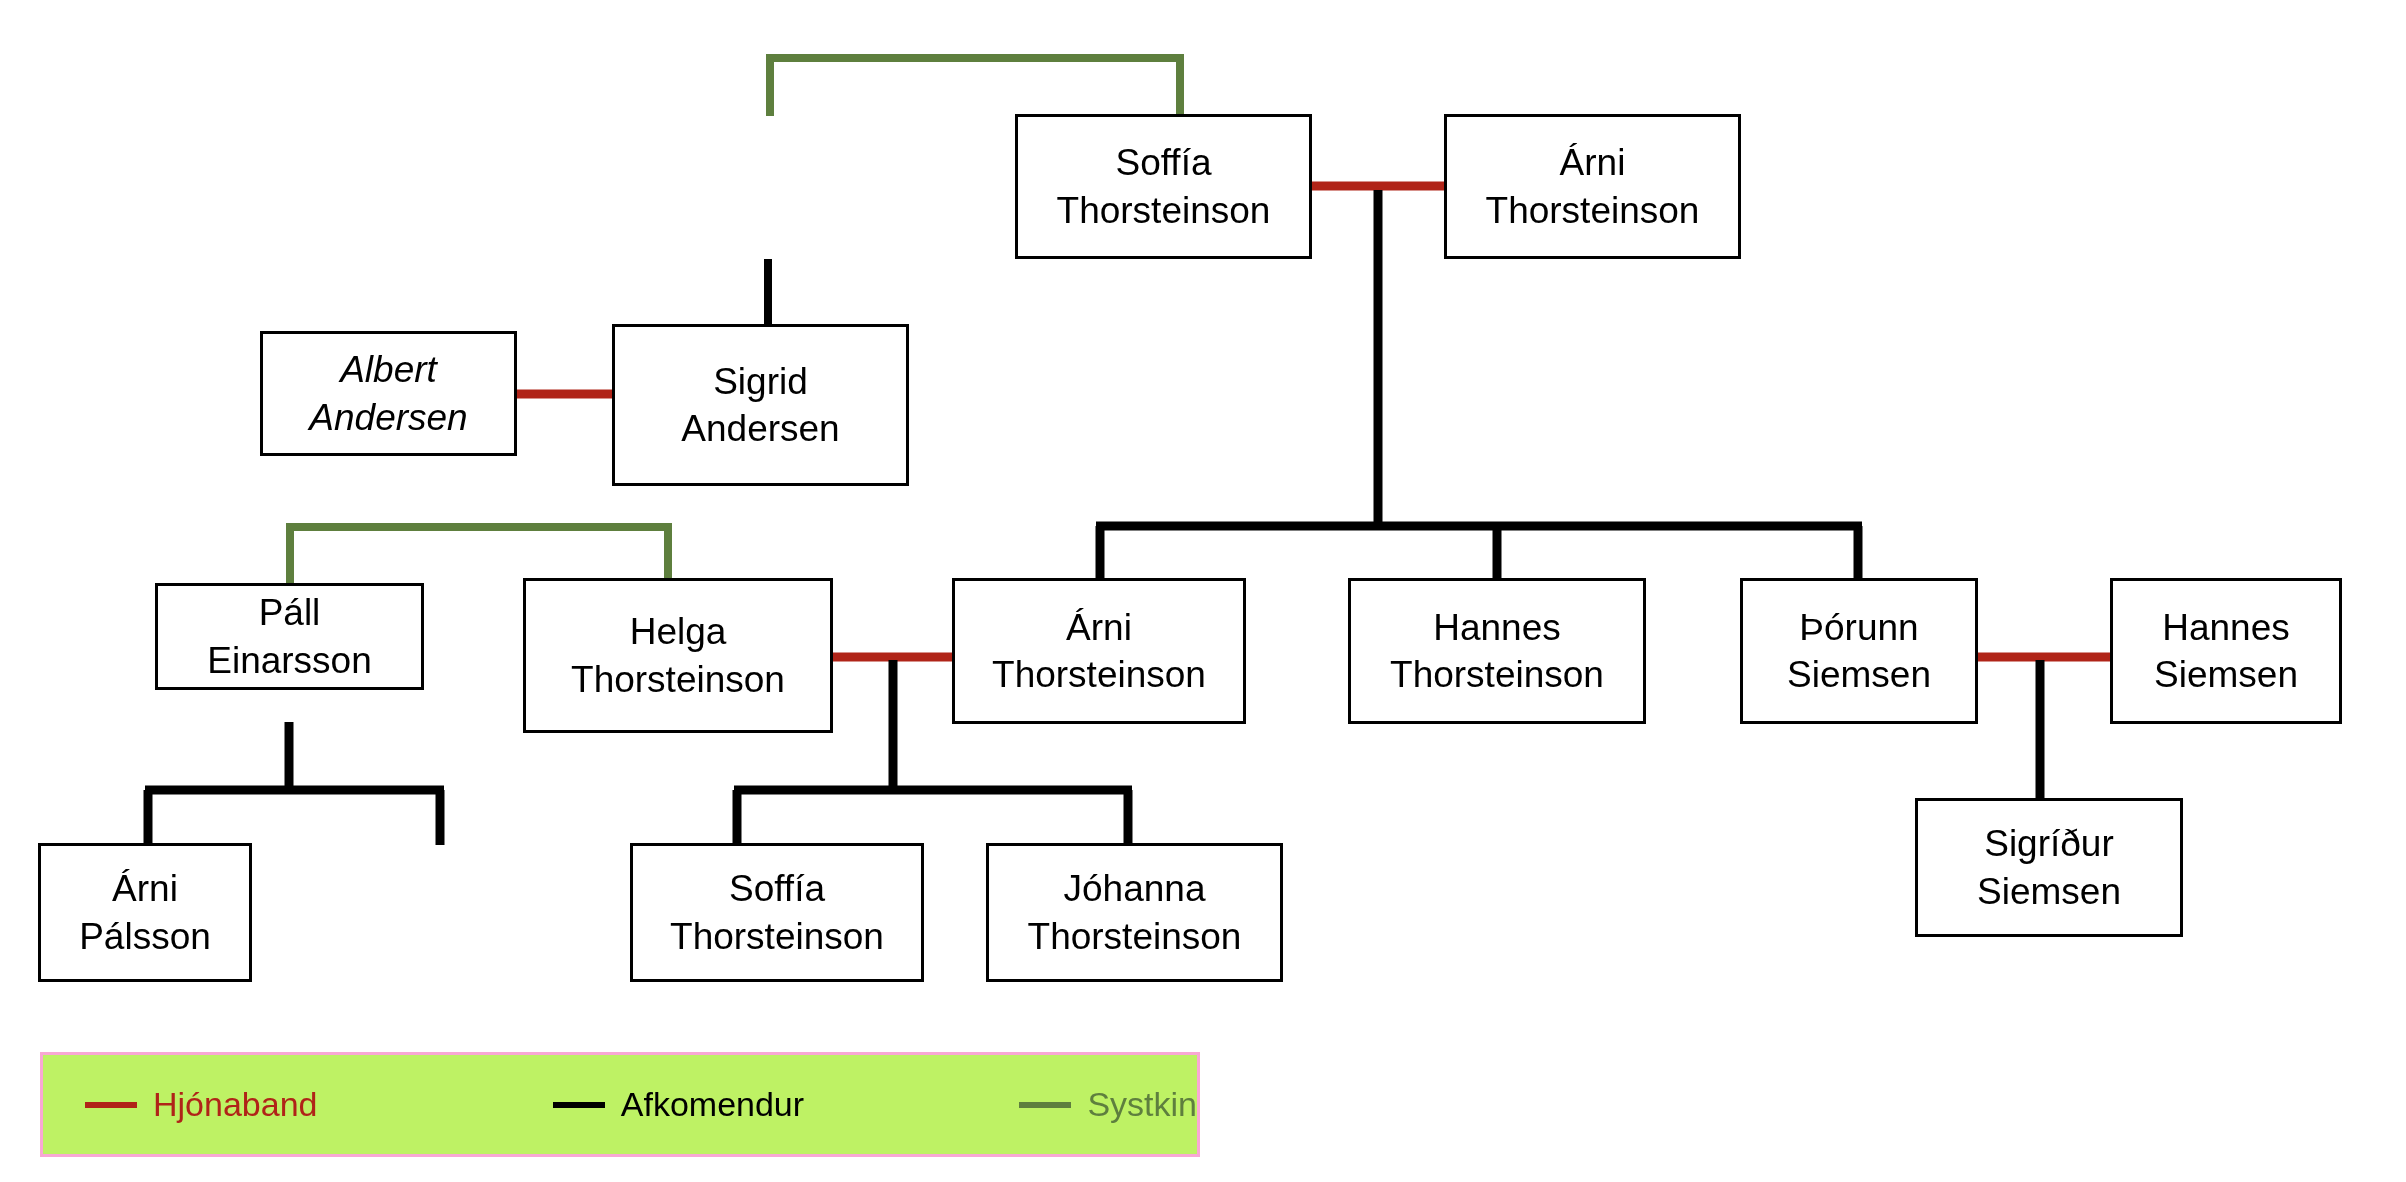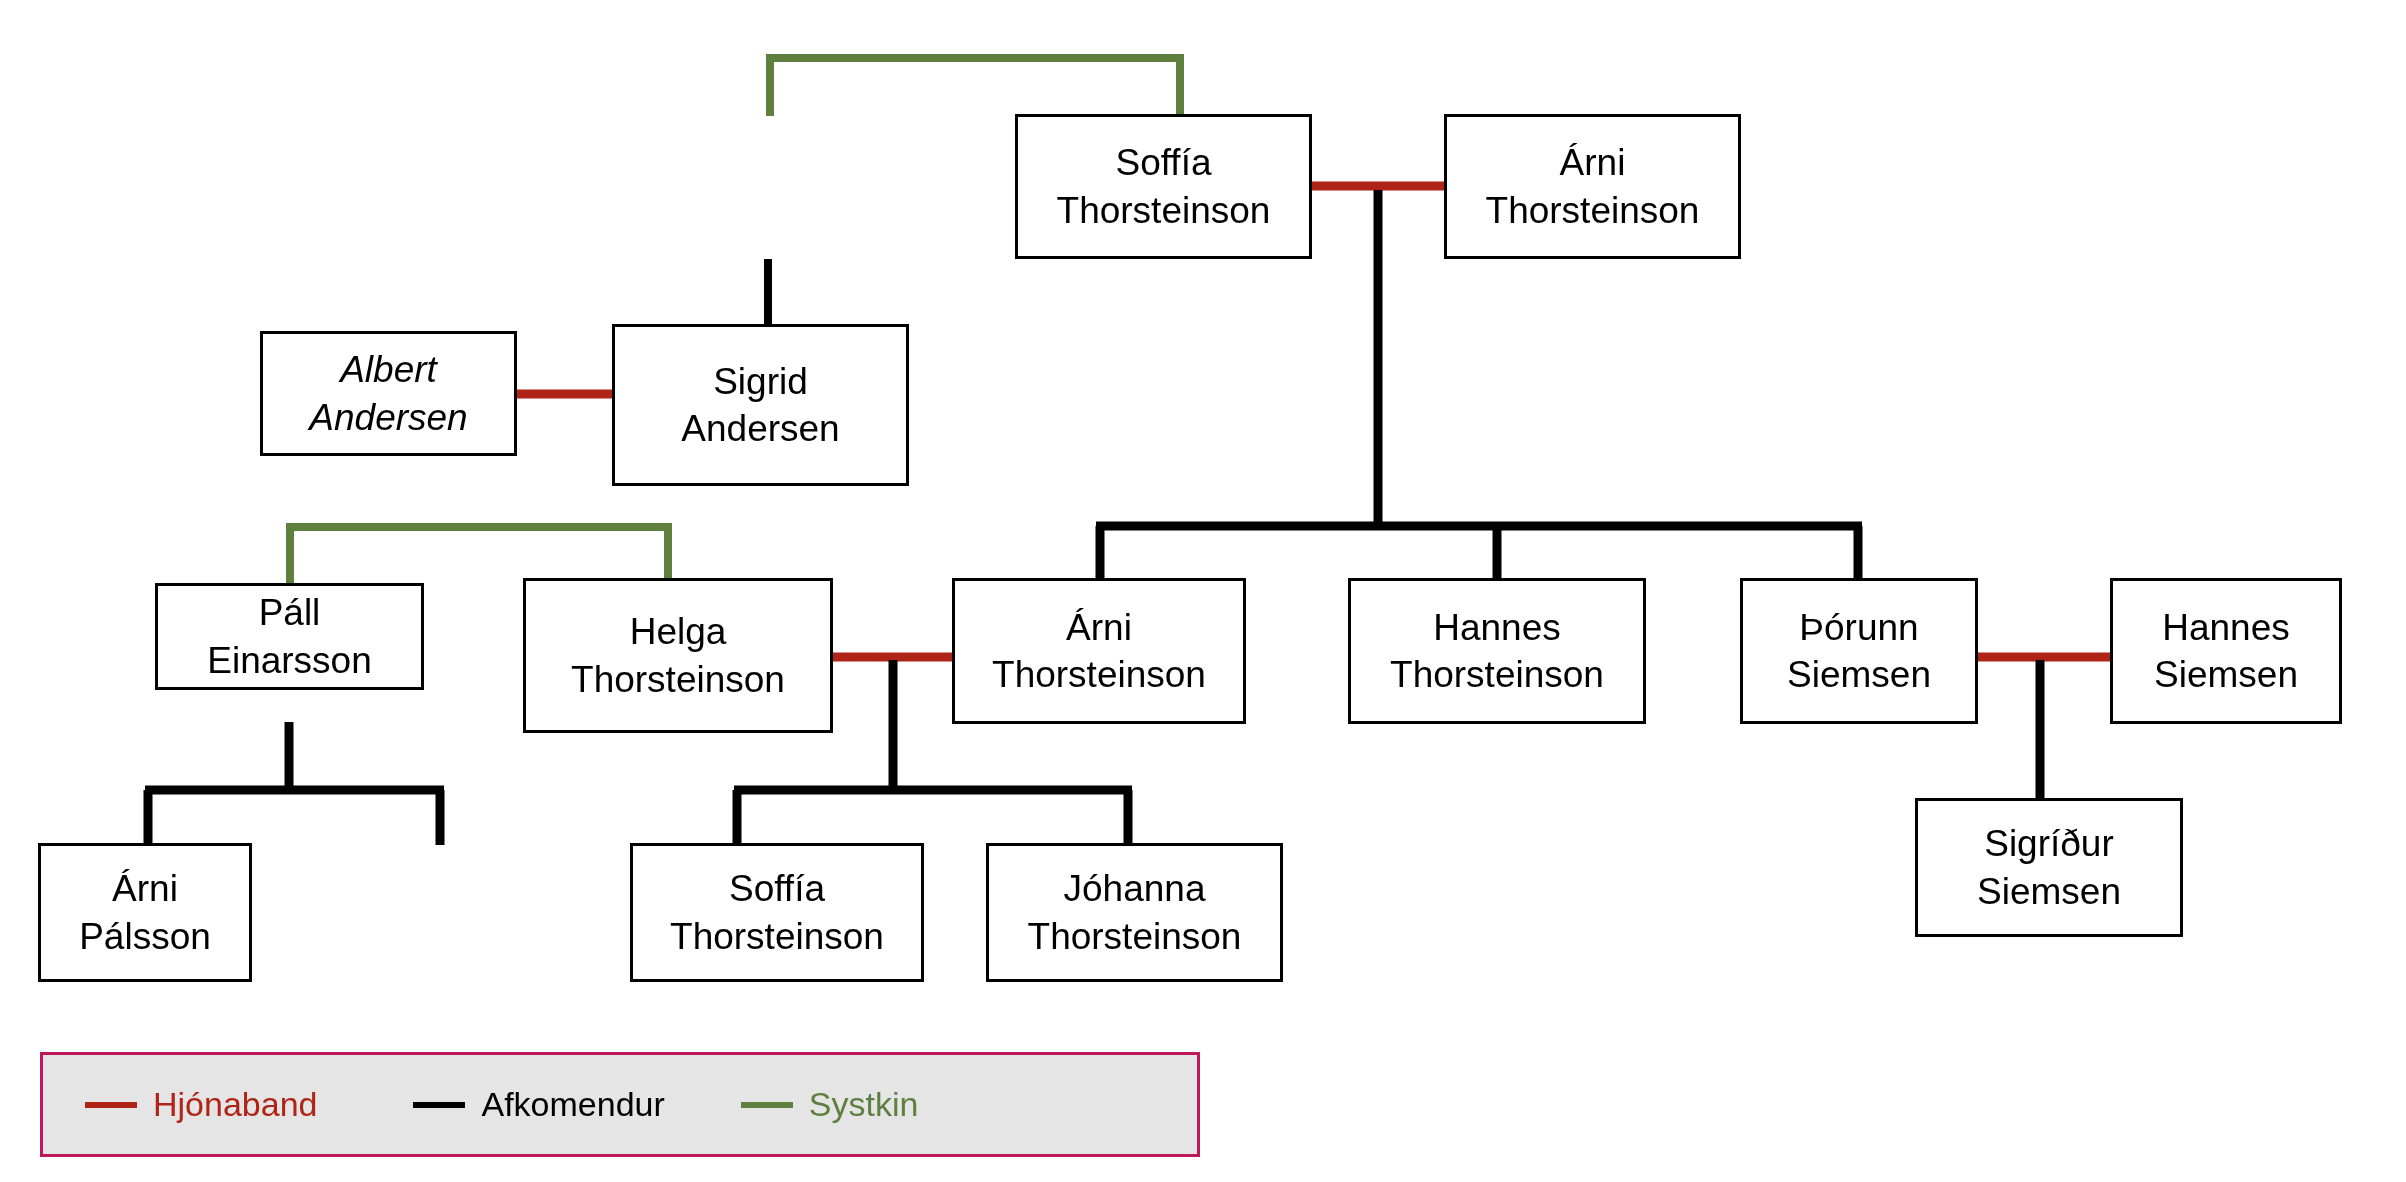--- a/index.html
+++ b/index.html
@@ -40,25 +40,26 @@
     text-align: center;
     z-index: 3;
   }
   .node .ln {
     display: block;
     white-space: nowrap;
   }
   .legend {
     position: absolute;
     box-sizing: border-box;
-    border: 3px solid #be185d;
-    background: #e5e5e5;
+    border: 3px solid #f9a8d4;
+    background: #bef264;
     display: flex;
     align-items: center;
     z-index: 4;
+    justify-content: space-between;
   }
   .legend-item {
     display: flex;
     align-items: center;
     white-space: nowrap;
   }
   .legend-swatch {
     display: inline-block;
     width: 52px;
     height: 6px;

